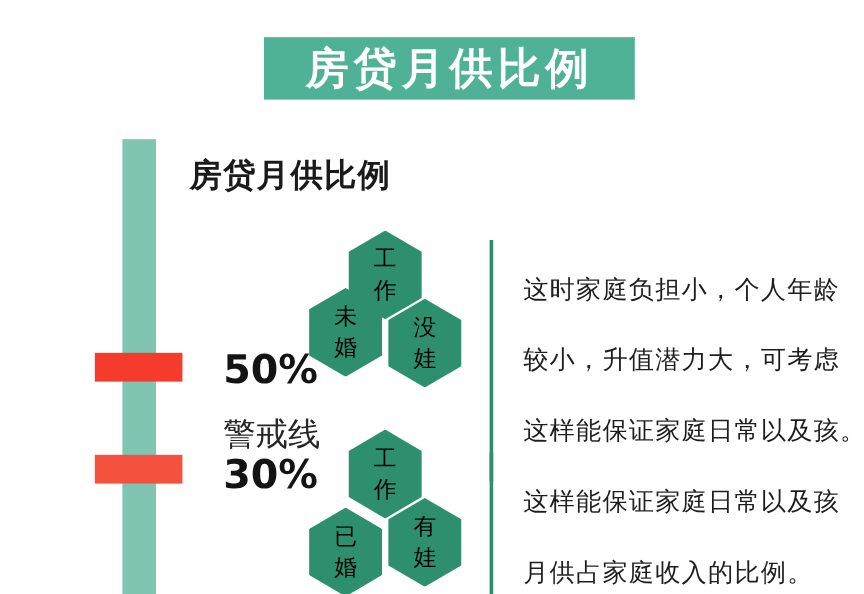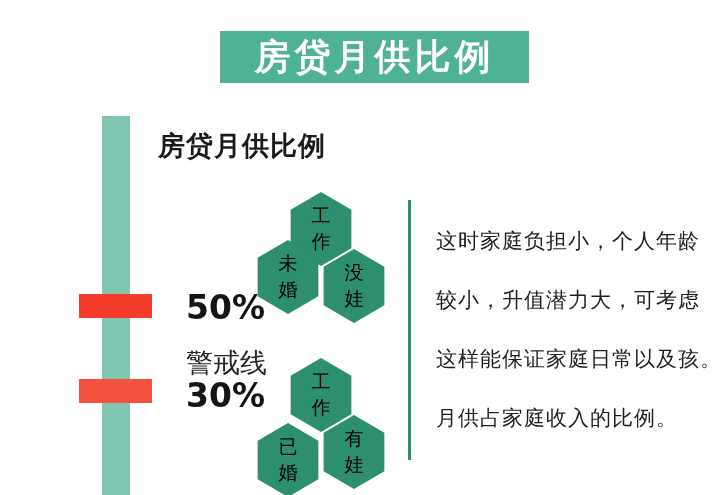--- a/index.html
+++ b/index.html
@@ -94,14 +94,15 @@
   <span>工作</span>
 </div>
 <div class="hex" style="left:243px; top:411px;">
   <span>已婚</span>
 </div>
 <div class="hex" style="left:309px; top:403px;">
   <span>有娃</span>
 </div>
 
 <div class="desc d30">
+  <span>这样能保证家庭日常以及孩</span>
   <span>月供占家庭收入的比例。</span>
 </div>
 
 </body></html>

